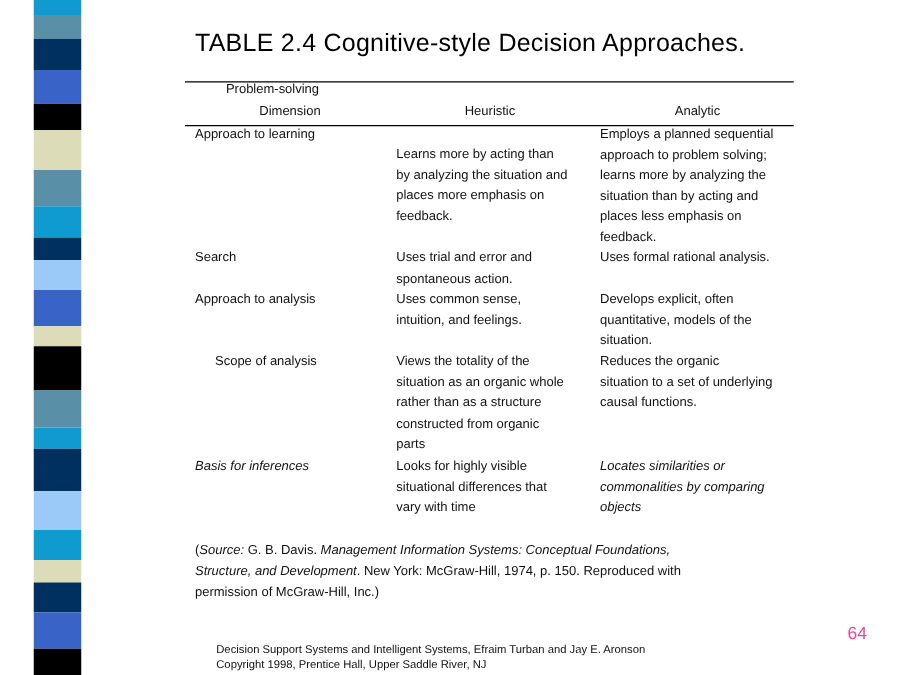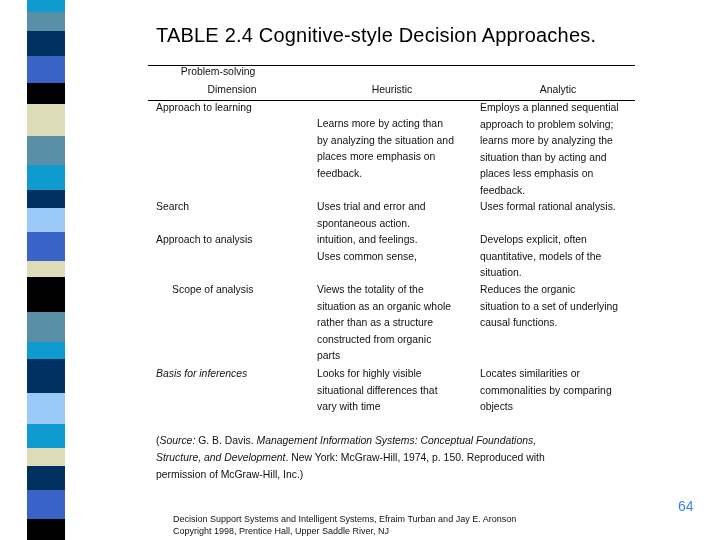--- a/index.html
+++ b/index.html
@@ -6,21 +6,21 @@
   body { width:720px; height:540px; background:#ffffff; position:relative; overflow:hidden;
          font-family:"Liberation Sans", sans-serif; color:#000; }
   .strip { position:absolute; left:27px; top:0; width:38px; height:540px; }
   .band { position:absolute; left:0; width:100%; }
   .title { position:absolute; left:156px; top:24px; font-size:20px; letter-spacing:0.2px; white-space:nowrap; }
   .rule { position:absolute; left:148px; width:487px; height:1px; background:#000; }
   .cell { position:absolute; font-size:10.4px; line-height:16.6px; white-space:nowrap; color:#111; }
   .hdr { position:absolute; font-size:10.4px; white-space:nowrap; color:#111; text-align:center; }
   .source { position:absolute; left:156px; top:432px; font-size:10.4px; line-height:17px; color:#111; white-space:nowrap; }
   .source i { font-style:italic; }
-  .page-num { position:absolute; left:678px; top:498px; font-size:14px; color:#3b82f6; }
+  .page-num { position:absolute; left:678px; top:498px; font-size:14px; color:#ec4899; }
   .footer { position:absolute; left:173px; top:513px; font-size:9px; line-height:12px; color:#111; white-space:nowrap; }
 </style>
 </head>
 <body>
 
 <div class="strip" id="strip">
     <div class="band" style="top: 0px; height: 12px; background: rgb(15, 155, 208);"></div>
     <div class="band" style="top: 12px; height: 19px; background: rgb(90, 143, 168);"></div>
     <div class="band" style="top: 31px; height: 25px; background: rgb(0, 48, 95);"></div>
     <div class="band" style="top: 56px; height: 27px; background: rgb(58, 99, 200);"></div>
@@ -72,22 +72,22 @@
     <div class="cell" style="left: 156px; top: 199px;">Search</div>
     <div class="cell" style="left: 317px; top: 199px;">
       <div>Uses trial and error and</div>
       <div>spontaneous action.</div>
     </div>
     <div class="cell" style="left: 480px; top: 199px;">
       <div>Uses formal rational analysis.</div>
     </div>
     <div class="cell" style="left: 156px; top: 232px;">Approach to analysis</div>
     <div class="cell" style="left: 317px; top: 232px;">
+      <div>Uses common sense,</div>
       <div>intuition, and feelings.</div>
-      <div>Uses common sense,</div>
     </div>
     <div class="cell" style="left: 480px; top: 232px;">
       <div>Develops explicit, often</div>
       <div>quantitative, models of the</div>
       <div>situation.</div>
     </div>
     <div class="cell" style="left: 172px; top: 282px;">Scope of analysis</div>
     <div class="cell" style="left: 317px; top: 282px;">
       <div>Views the totality of the</div>
       <div>situation as an organic whole</div>
@@ -99,21 +99,21 @@
       <div>Reduces the organic</div>
       <div>situation to a set of underlying</div>
       <div>causal functions.</div>
     </div>
     <div class="cell" style="left: 156px; top: 366px; font-style: italic;">Basis for inferences</div>
     <div class="cell" style="left: 317px; top: 366px;">
       <div>Looks for highly visible</div>
       <div>situational differences that</div>
       <div>vary with time</div>
     </div>
-    <div class="cell" style="left: 480px; top: 366px;">
+    <div class="cell" style="left: 480px; top: 366px; font-style: italic;">
       <div>Locates similarities or</div>
       <div>commonalities by comparing</div>
       <div>objects</div>
     </div>
   </div>
 
 <div class="source">
   <div><span>(</span><i>Source:</i><span> G. B. Davis. </span><i>Management Information Systems: Conceptual Foundations,</i></div>
   <div><i>Structure, and Development</i><span>. New York: McGraw-Hill, 1974, p. 150. Reproduced with</span></div>
   <div>permission of McGraw-Hill, Inc.)</div>

